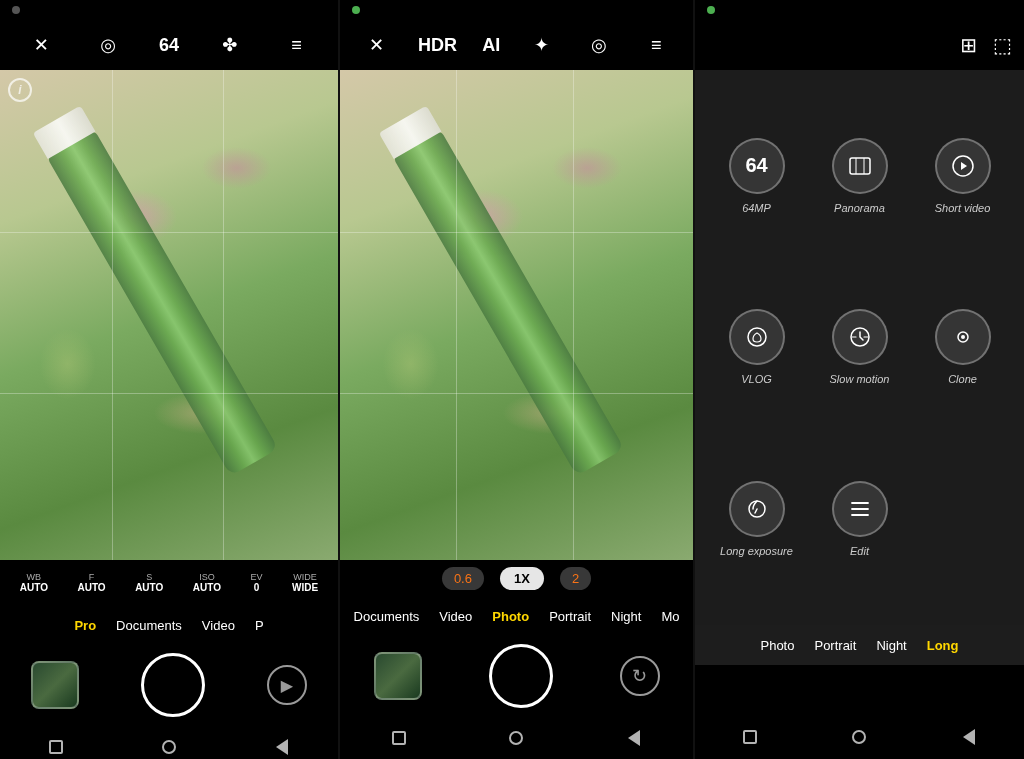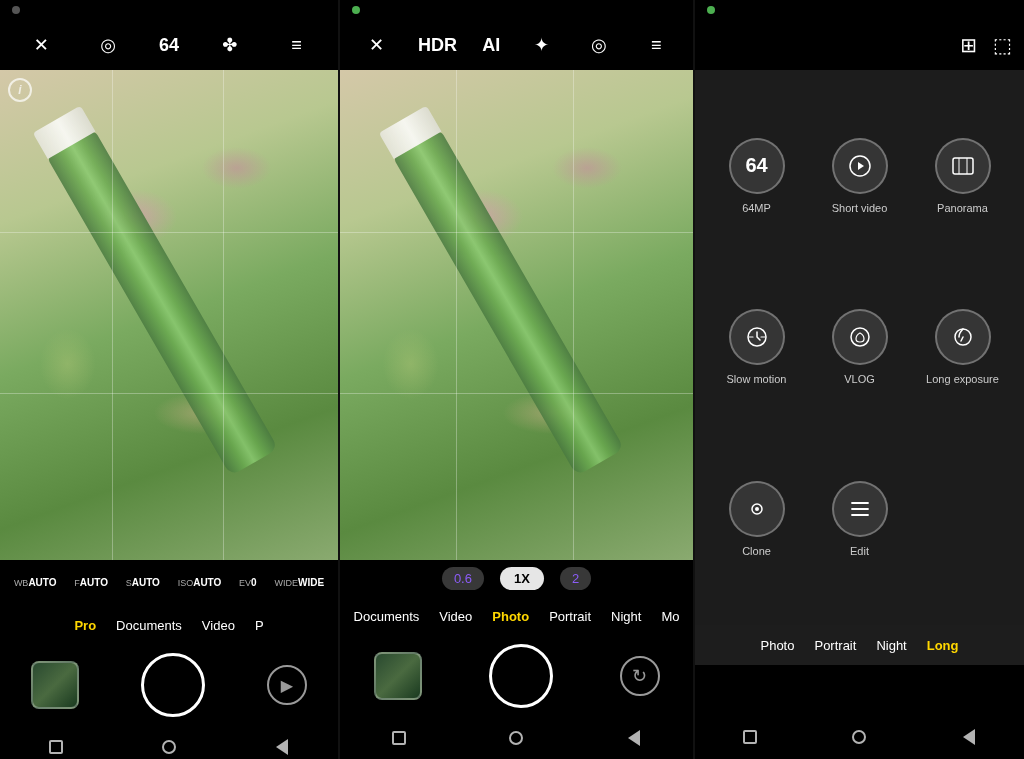--- a/index.html
+++ b/index.html
@@ -145,21 +145,21 @@
     .manual-settings {
       background: rgba(0,0,0,0.85);
       height: 45px;
       display: flex;
       align-items: center;
       justify-content: space-around;
       padding: 0 5px;
     }
     .manual-setting-item {
       display: flex;
-      flex-direction: row;
+      flex-direction: column;
       align-items: center;
       text-align: center;
     }
     .manual-setting-label {
       color: #aaa;
       font-size: 9px;
     }
     .manual-setting-value {
       color: #fff;
       font-size: 10px;
@@ -172,21 +172,21 @@
       height: 36px;
       display: flex;
       align-items: center;
       justify-content: center;
       gap: 16px;
     }
     .zoom-btn {
       background: rgba(80,80,80,0.7);
       border-radius: 20px;
       padding: 4px 12px;
-      color: #8b5cf6;
+      color: #f97316;
       font-size: 13px;
       cursor: pointer;
     }
     .zoom-btn.active {
       background: rgba(255,255,255,0.9);
       color: #000;
       font-weight: bold;
       border-radius: 20px;
       padding: 4px 14px;
       text-align: center;
@@ -314,20 +314,21 @@
       background: rgba(60,60,60,0.8);
       display: flex; align-items: center; justify-content: center;
       margin-bottom: 8px;
       font-size: 22px;
       color: #fff;
     }
     .menu-item-label {
       color: #ccc;
       font-size: 11px;
       text-align: center;
+      font-style: italic;
     }
     .menu-item-number {
       color: #fff;
       font-size: 20px;
       font-weight: bold;
     }
 
     
     .p3-top {
       height: 50px;
@@ -517,84 +518,84 @@
 
       <div class="menu-item">
         <div class="menu-icon-circle">
           <span class="menu-item-number">64</span>
         </div>
         <span class="menu-item-label">64MP</span>
       </div>
 
       <div class="menu-item">
         <div class="menu-icon-circle">
-          <svg width="24" height="24" viewBox="0 0 24 24" fill="white">
-            <circle cx="12" cy="12" r="10" stroke="white" stroke-width="1.5" fill="none"></circle>
-            <polygon points="10,8 16,12 10,16" fill="white"></polygon>
-          </svg>
-        </div>
-        <span class="menu-item-label">Short video</span>
-      </div>
-
-      <div class="menu-item">
-        <div class="menu-icon-circle">
           <svg width="24" height="20" viewBox="0 0 24 20" fill="none">
             <rect x="2" y="2" width="20" height="16" rx="2" stroke="white" stroke-width="1.5" fill="none"></rect>
             <line x1="8" y1="2" x2="8" y2="18" stroke="white" stroke-width="1"></line>
             <line x1="16" y1="2" x2="16" y2="18" stroke="white" stroke-width="1"></line>
           </svg>
         </div>
         <span class="menu-item-label">Panorama</span>
       </div>
 
       <div class="menu-item">
         <div class="menu-icon-circle">
+          <svg width="24" height="24" viewBox="0 0 24 24" fill="white">
+            <circle cx="12" cy="12" r="10" stroke="white" stroke-width="1.5" fill="none"></circle>
+            <polygon points="10,8 16,12 10,16" fill="white"></polygon>
+          </svg>
+        </div>
+        <span class="menu-item-label">Short video</span>
+      </div>
+
+      <div class="menu-item">
+        <div class="menu-icon-circle">
+          <svg width="24" height="24" viewBox="0 0 24 24" fill="none">
+            <path d="M12 21C16.9706 21 21 16.9706 21 12C21 7.02944 16.9706 3 12 3C7.02944 3 3 7.02944 3 12C3 16.9706 7.02944 21 12 21Z" stroke="white" stroke-width="1.5"></path>
+            <path d="M12 8C12 8 8 10 8 14C8 16 10 17 12 17C14 17 16 16 16 14C16 10 12 8 12 8Z" stroke="white" stroke-width="1.2" fill="none"></path>
+          </svg>
+        </div>
+        <span class="menu-item-label">VLOG</span>
+      </div>
+
+      <div class="menu-item">
+        <div class="menu-icon-circle">
           <svg width="24" height="24" viewBox="0 0 24 24" fill="none">
             <circle cx="12" cy="12" r="9" stroke="white" stroke-width="1.5"></circle>
             <path d="M12 7V12L15 15" stroke="white" stroke-width="1.5" stroke-linecap="round"></path>
             <path d="M8 12H4M20 12H16" stroke="white" stroke-width="1.2" stroke-linecap="round"></path>
           </svg>
         </div>
         <span class="menu-item-label">Slow motion</span>
       </div>
 
+
       <div class="menu-item">
         <div class="menu-icon-circle">
           <svg width="24" height="24" viewBox="0 0 24 24" fill="none">
-            <path d="M12 21C16.9706 21 21 16.9706 21 12C21 7.02944 16.9706 3 12 3C7.02944 3 3 7.02944 3 12C3 16.9706 7.02944 21 12 21Z" stroke="white" stroke-width="1.5"></path>
-            <path d="M12 8C12 8 8 10 8 14C8 16 10 17 12 17C14 17 16 16 16 14C16 10 12 8 12 8Z" stroke="white" stroke-width="1.2" fill="none"></path>
+            <circle cx="12" cy="12" r="5" stroke="white" stroke-width="1.5"></circle>
+            <circle cx="12" cy="12" r="2" fill="white"></circle>
           </svg>
         </div>
-        <span class="menu-item-label">VLOG</span>
-      </div>
-
+        <span class="menu-item-label">Clone</span>
+      </div>
 
       <div class="menu-item">
         <div class="menu-icon-circle">
           <svg width="24" height="24" viewBox="0 0 24 24" fill="none">
             <path d="M12 20C16.4183 20 20 16.4183 20 12C20 7.58172 16.4183 4 12 4C7.58172 4 4 7.58172 4 12C4 16.4183 7.58172 20 12 20Z" stroke="white" stroke-width="1.5"></path>
             <path d="M12 4C12 4 8 8 8 12" stroke="white" stroke-width="1.5" stroke-linecap="round"></path>
             <path d="M12 12L10 16" stroke="white" stroke-width="1.5" stroke-linecap="round"></path>
           </svg>
         </div>
         <span class="menu-item-label">Long exposure</span>
       </div>
 
       <div class="menu-item">
         <div class="menu-icon-circle">
-          <svg width="24" height="24" viewBox="0 0 24 24" fill="none">
-            <circle cx="12" cy="12" r="5" stroke="white" stroke-width="1.5"></circle>
-            <circle cx="12" cy="12" r="2" fill="white"></circle>
-          </svg>
-        </div>
-        <span class="menu-item-label">Clone</span>
-      </div>
-
-      <div class="menu-item">
-        <div class="menu-icon-circle">
           <svg width="24" height="20" viewBox="0 0 24 20" fill="none">
             <line x1="4" y1="4" x2="20" y2="4" stroke="white" stroke-width="1.8" stroke-linecap="round"></line>
             <line x1="4" y1="10" x2="20" y2="10" stroke="white" stroke-width="1.8" stroke-linecap="round"></line>
             <line x1="4" y1="16" x2="20" y2="16" stroke="white" stroke-width="1.8" stroke-linecap="round"></line>
           </svg>
         </div>
         <span class="menu-item-label">Edit</span>
       </div>
 
     </div>

